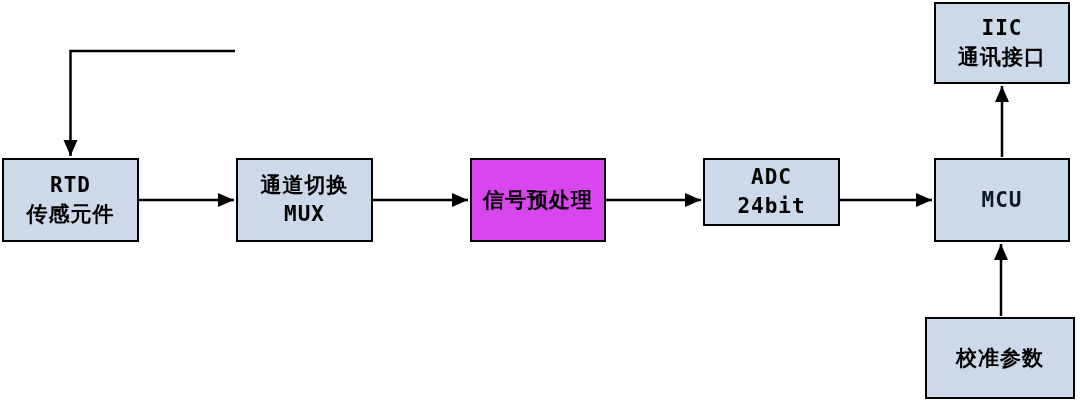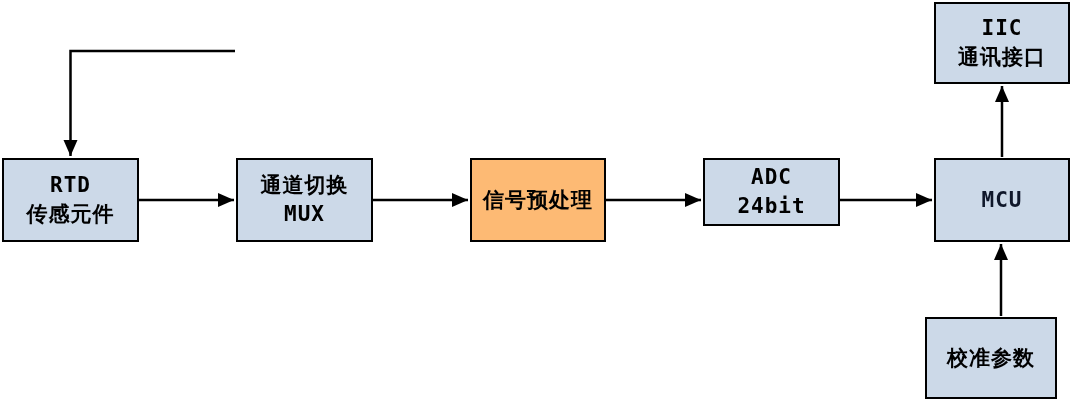--- a/index.html
+++ b/index.html
@@ -40,21 +40,21 @@
     white-space: nowrap;
   }
   
   #blk-excitation    { left: 235px; top: 3px;   width: 138px; height: 82px; }
   #blk-rtd           { left: 2px;   top: 158px; width: 137px; height: 84px; }
   #blk-mux           { left: 236px; top: 158px; width: 137px; height: 84px; }
   #blk-preprocess    { left: 470px; top: 158px; width: 136px; height: 84px; }
   #blk-adc           { left: 703px; top: 158px; width: 137px; height: 68px; }
   #blk-mcu           { left: 934px; top: 158px; width: 136px; height: 84px; }
   #blk-iic           { left: 934px; top: 2px;   width: 136px; height: 82px; }
-  #blk-calibration   { left: 925px; top: 317px; width: 132px; height: 82px; align-items: center; }
+  #blk-calibration   { left: 925px; top: 317px; width: 150px; height: 82px; align-items: center; }
 </style>
 </head>
 <body style="background: rgb(255, 255, 255);">
 
 <div class="canvas">
 
   <svg class="arrows" viewBox="0 0 1080 401" xmlns="http://www.w3.org/2000/svg">
     <defs>
       <marker id="ah" markerUnits="userSpaceOnUse" markerWidth="18" markerHeight="16" refX="16" refY="7" orient="auto">
         <polygon class="arrow-fill" points="0 0, 16 7, 0 14" fill="#000000"></polygon>
@@ -73,21 +73,21 @@
   <div class="block" id="blk-rtd" style="background: rgb(204, 217, 232); border-color: rgb(0, 0, 0); color: rgb(0, 0, 0);">
     <div>RTD</div>
     <div>传感元件</div>
   </div>
 
   <div class="block" id="blk-mux" style="background: rgb(204, 217, 232); border-color: rgb(0, 0, 0); color: rgb(0, 0, 0);">
     <div>通道切换</div>
     <div>MUX</div>
   </div>
 
-  <div class="block" id="blk-preprocess" style="background: #fdba74; border-color: rgb(0, 0, 0); color: rgb(0, 0, 0);">
+  <div class="block" id="blk-preprocess" style="background: #d946ef; border-color: rgb(0, 0, 0); color: rgb(0, 0, 0);">
     <div>信号预处理</div>
   </div>
 
   <div class="block" id="blk-adc" style="background: rgb(204, 217, 232); border-color: rgb(0, 0, 0); color: rgb(0, 0, 0);">
     <div>ADC</div>
     <div>24bit</div>
   </div>
 
   <div class="block" id="blk-mcu" style="background: rgb(204, 217, 232); border-color: rgb(0, 0, 0); color: #0f172a;">
     <div>MCU</div>

